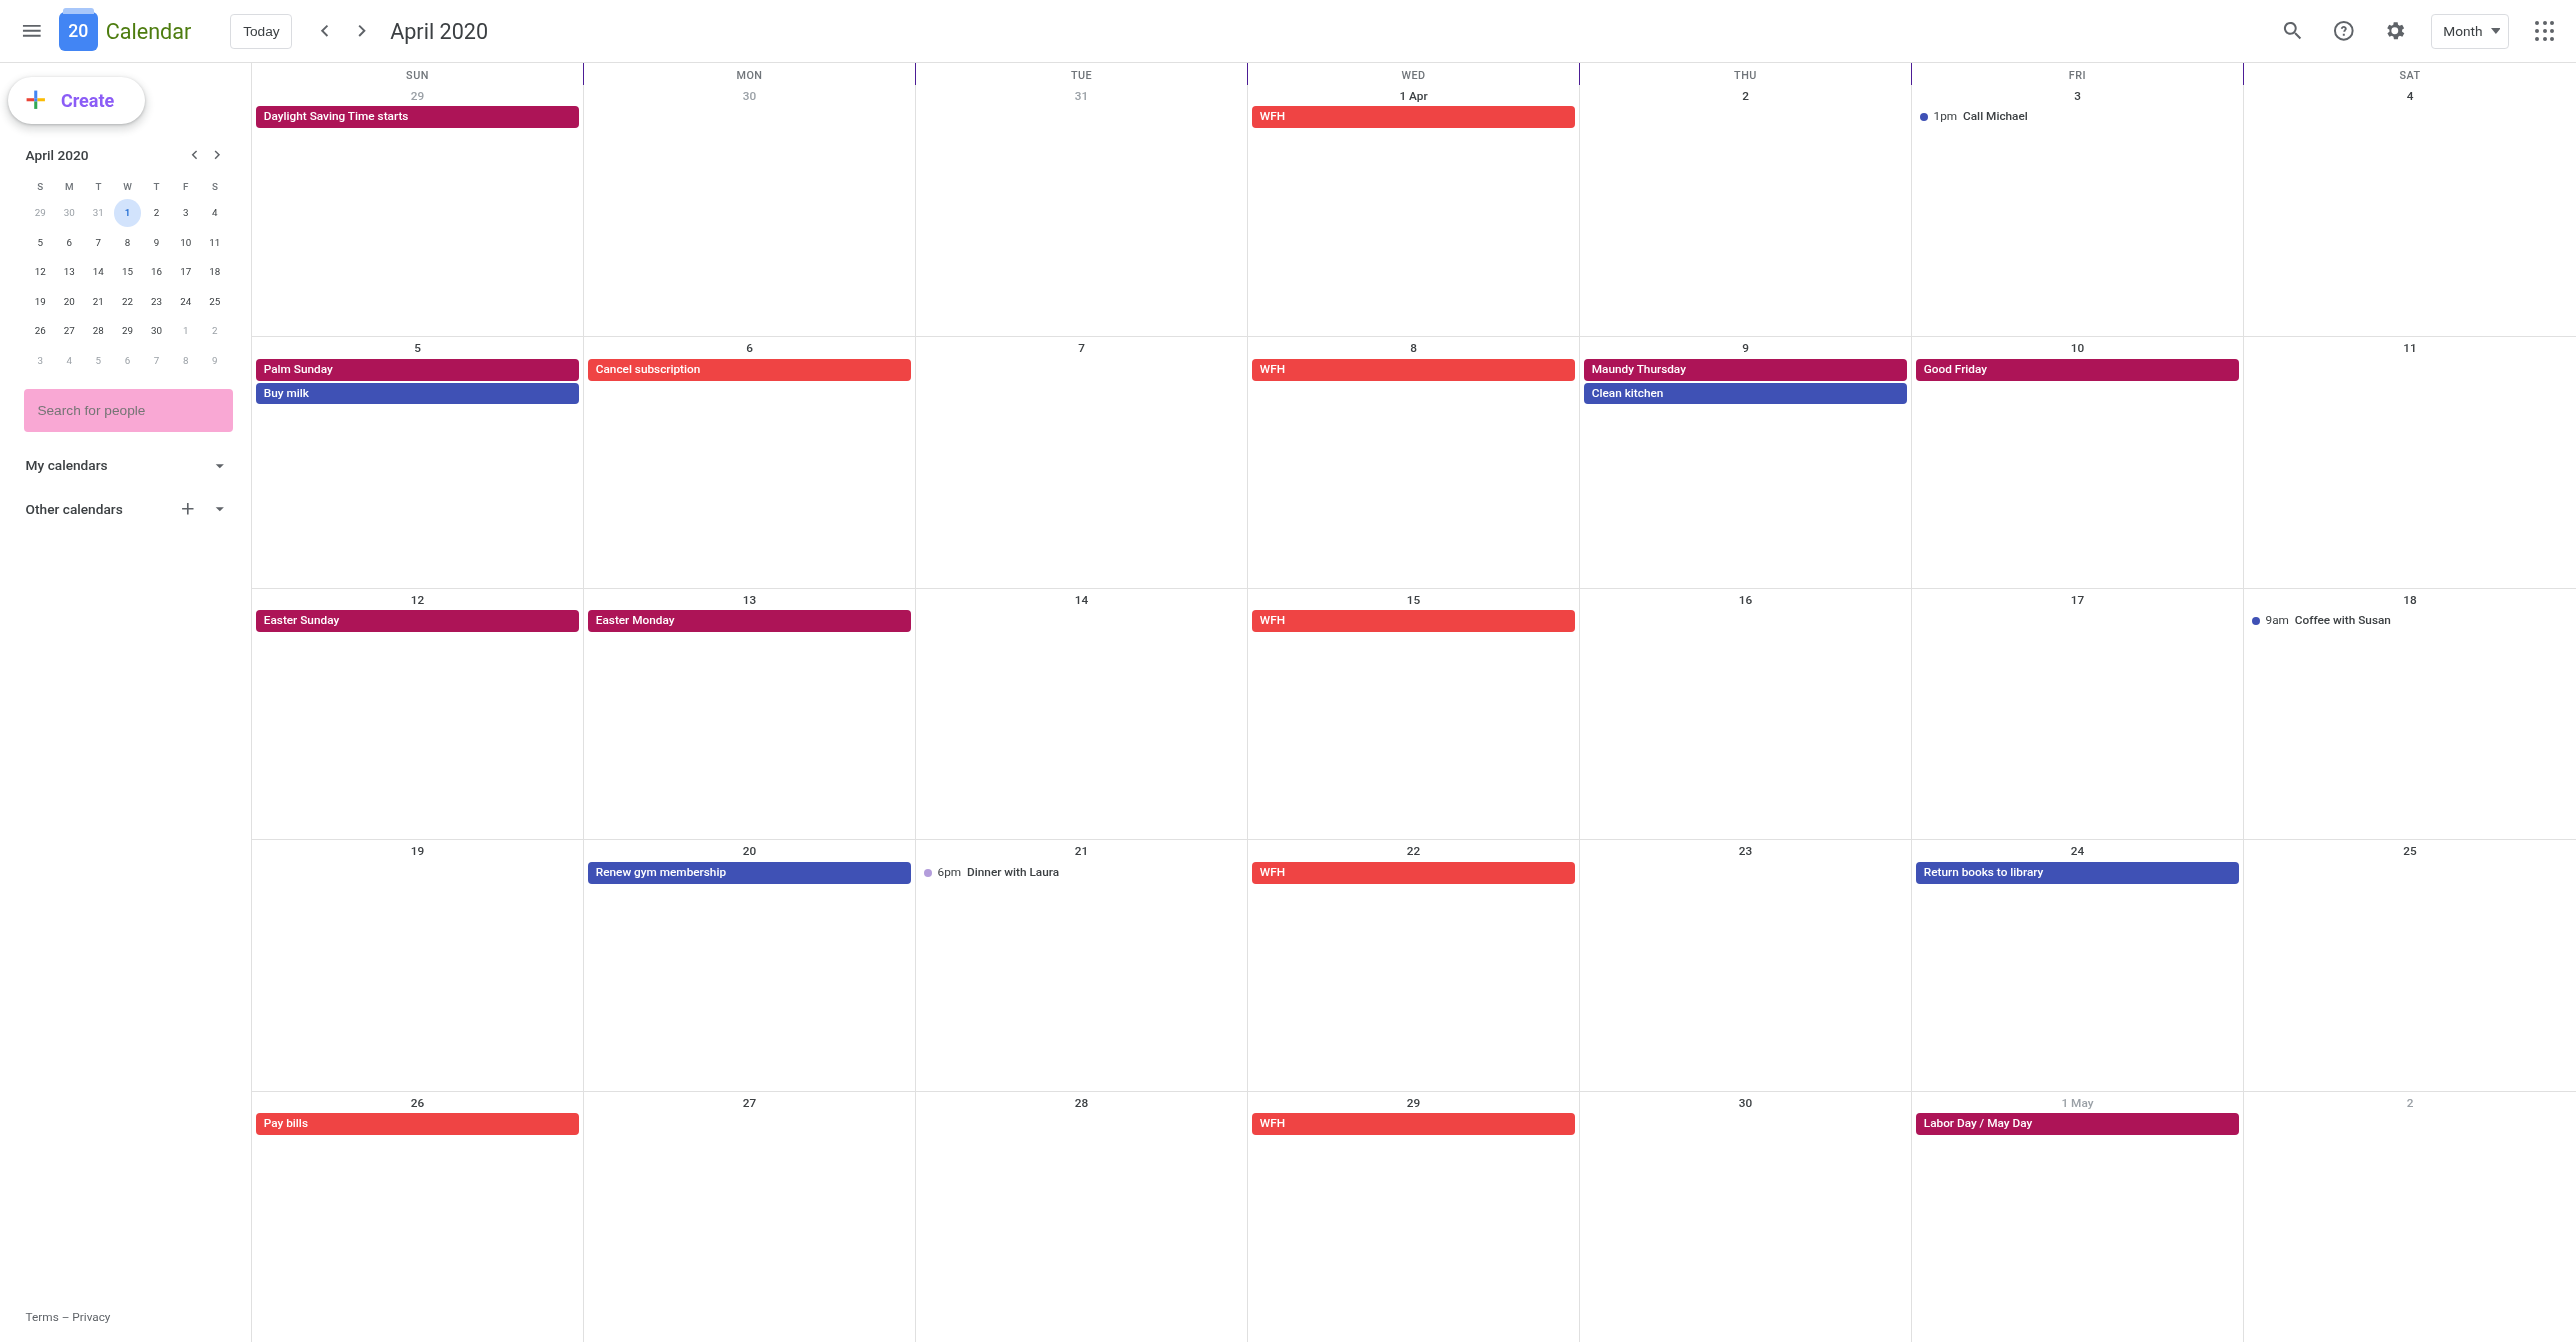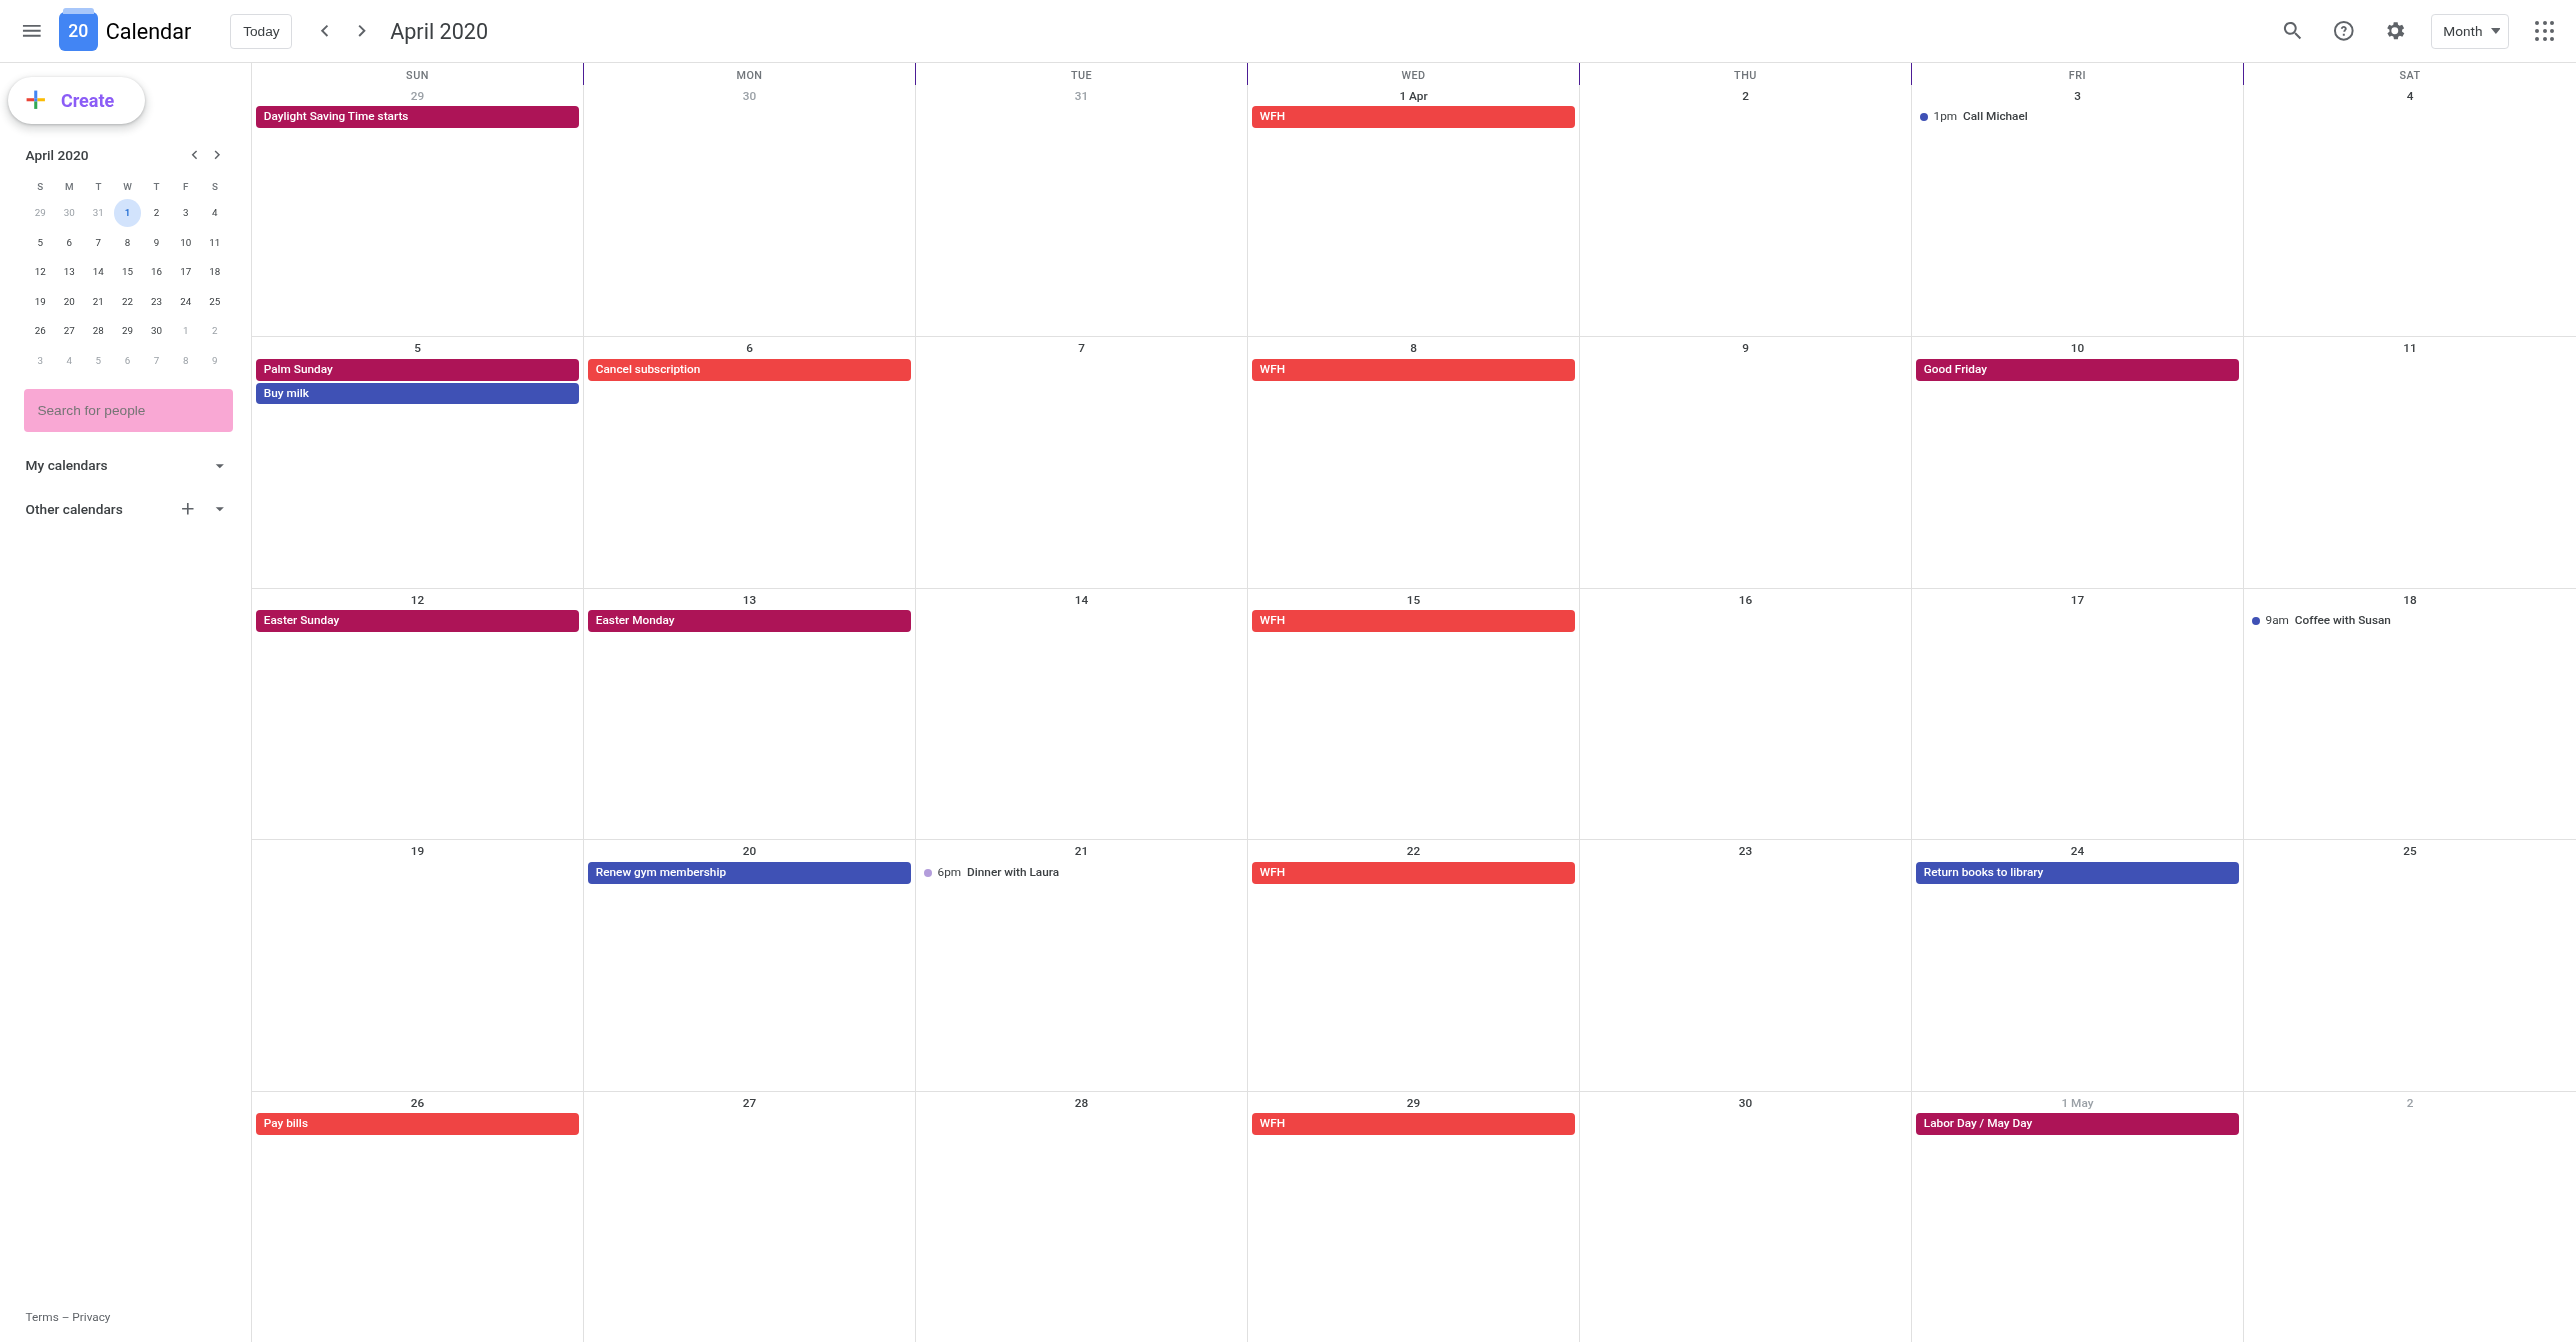--- a/index.html
+++ b/index.html
@@ -5,21 +5,21 @@
   * { box-sizing: border-box; }
   html, body { margin:0; padding:0; font-family: 'Google Sans', Roboto, Arial, sans-serif; color:#3c4043; background:#fff; height:100%; }
   body { font-size:13.7px; }
 
   
   .header { display:flex; align-items:center; height:63px; padding:0 7.9px 0 7.9px; border-bottom:1px solid #e0e0e0; }
   .icon-btn { width:47px; height:47px; display:flex; align-items:center; justify-content:center; border-radius:50%; cursor:pointer; color:#5f6368; }
   .logo-wrap { display:flex; align-items:center; gap:7.9px; margin-left:3.9px; margin-right:39px; }
   .logo-box { width:39px; height:39px; background:#4285f4; color:#fff; font-size:17.7px; font-weight:500; display:flex; align-items:center; justify-content:center; border-radius:5.9px; position:relative;}
   .logo-box::before { content:""; position:absolute; top:-3.9px; left:3.9px; right:3.9px; height:5.9px; background:#a8c7fa; border-radius:2.9px 2.9px 0 0; }
-  .app-title { font-size:21.6px; color:#000000; font-weight:400; }
+  .app-title { font-size:21.6px; color:#4d7c0f; font-weight:400; }
   .today-btn { height:35px; padding:0 11.8px; border:1px solid #dadce0; border-radius:3.9px; background:#fff; font-size:13.7px; color:#3c4043; font-weight:500; cursor:pointer; margin-right:11.8px;}
   .nav-chev { width:39px; height:39px; display:flex; align-items:center; justify-content:center; cursor:pointer; color:#5f6368; border-radius:50%;}
   .period-title { font-size:21.6px; color:#3c4043; margin-left:7.9px; font-weight:400;}
   .header-spacer { flex:1; }
   .header-right { display:flex; align-items:center; gap:4px; }
   .view-switch { height:35px; padding:0 7.9px 0 11.8px; border:1px solid #dadce0; border-radius:3.9px; display:flex; align-items:center; gap:7.9px; cursor:pointer; margin:0 7.9px;}
   .apps-grid { width:47px; height:47px; display:flex; align-items:center; justify-content:center; cursor:pointer;}
   .apps-grid .dots { display:grid; grid-template-columns:repeat(3,3.9px); grid-template-rows:repeat(3,3.9px); gap:3.9px;}
   .apps-grid .dots span { width:3.9px; height:3.9px; background:#5f6368; border-radius:50%;}
 
@@ -329,20 +329,24 @@
             <div class="events"></div>
           </div>
           <div class="day">
             <div class="daynum">8</div>
             <div class="events">
               <div class="chip wfh">WFH</div>
             </div>
           </div>
           <div class="day">
             <div class="daynum">9</div>
+            <div class="events">
+              <div class="chip holiday">Maundy Thursday</div>
+              <div class="chip task">Clean kitchen</div>
+            </div>
           </div>
           <div class="day">
             <div class="daynum">10</div>
             <div class="events">
               <div class="chip holiday">Good Friday</div>
             </div>
           </div>
           <div class="day">
             <div class="daynum">11</div>
             <div class="events"></div>

